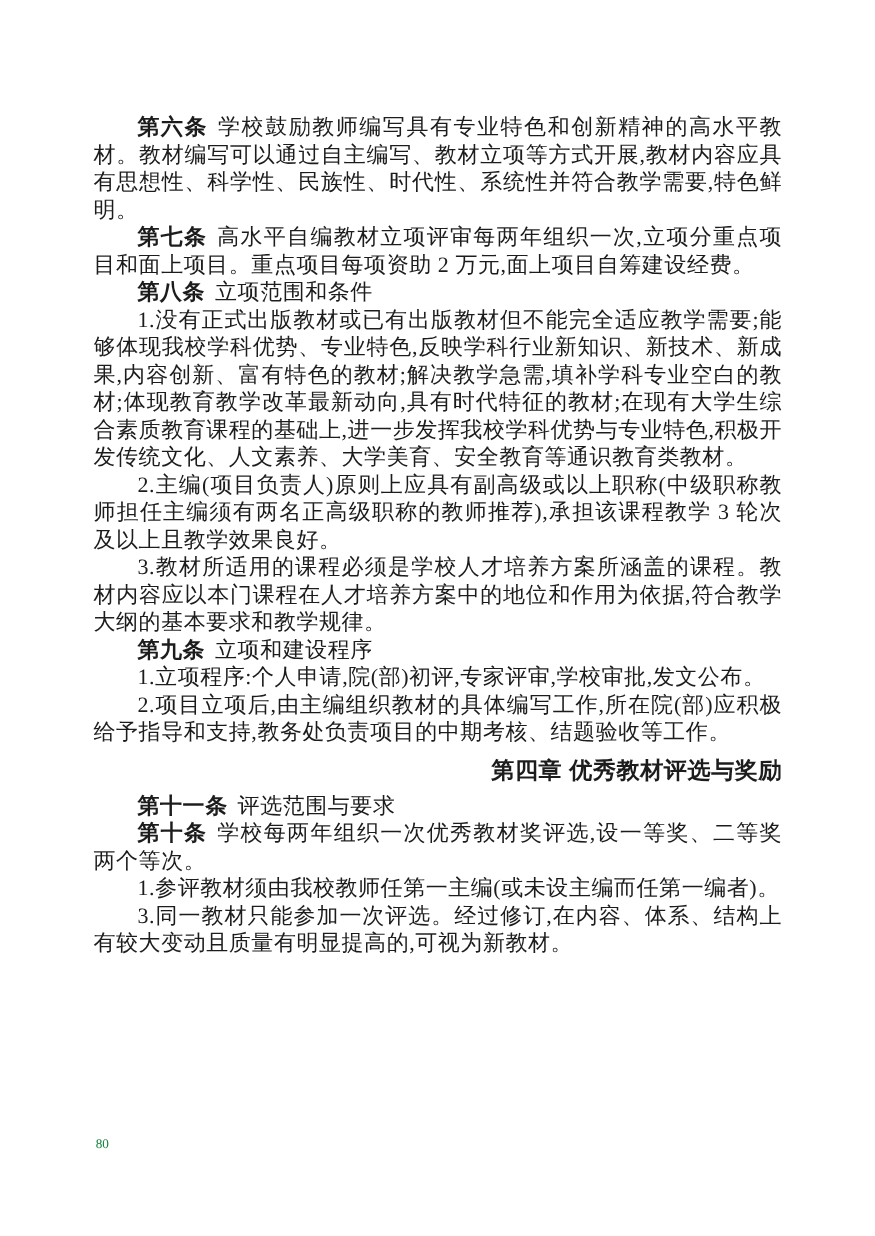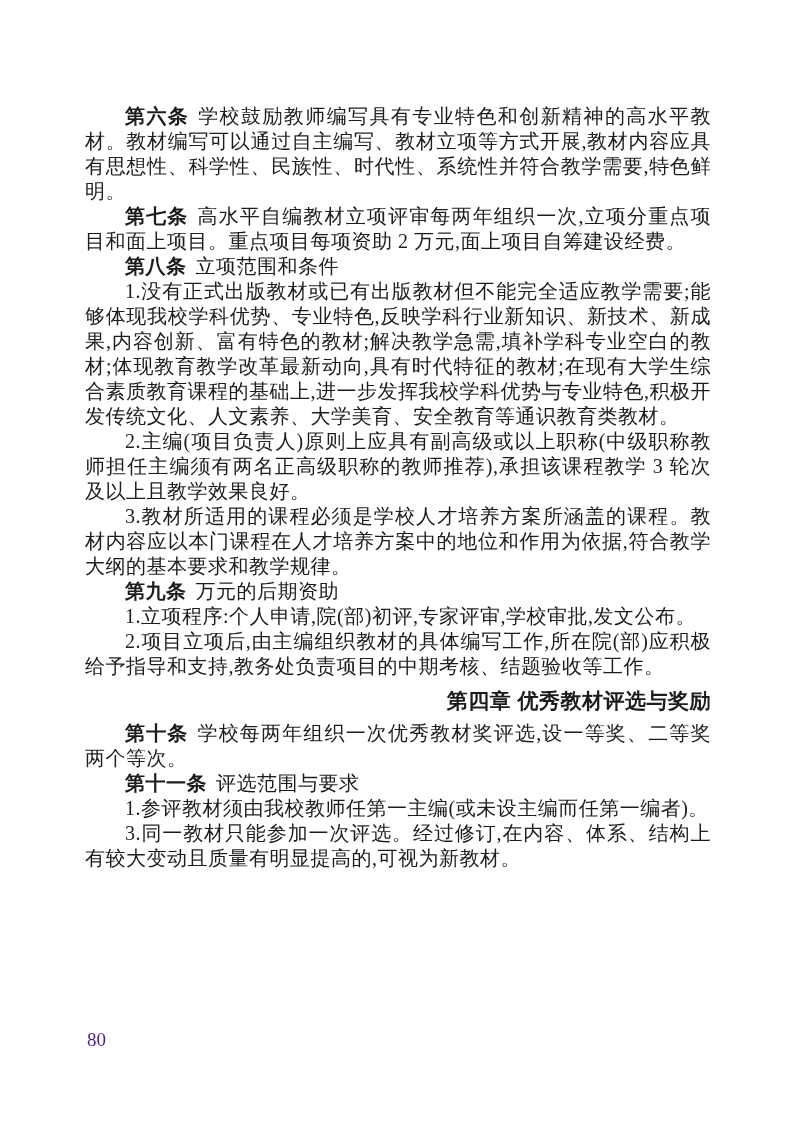--- a/index.html
+++ b/index.html
@@ -42,23 +42,23 @@
     font-family: "Liberation Sans", "DejaVu Sans", sans-serif;
     font-weight: 700;
     font-size: 21px;
     line-height: 26px;
   }
   .page-number {
     position: absolute;
     left: 87px;
     top: 1028px;
     font-family: "Liberation Serif", "DejaVu Serif", serif;
-    font-size: 19px;
+    font-size: 12px;
     line-height: 24px;
-    color: #4c1d95;
+    color: #15803d;
     text-align: right;
   }
 </style>
 </head>
 <body>
 
 <div class="page">
   <main class="content">
 
     <p><b class="article-label">第六条</b><span>学校鼓励教师编写具有专业特色和创新精神的高水平教材。教材编写可以通过自主编写、教材立项等方式开展,教材内容应具有思想性、科学性、民族性、时代性、系统性并符合教学需要,特色鲜明。</span></p>
@@ -67,33 +67,33 @@
 
     <p><b class="article-label">第八条</b><span>立项范围和条件</span></p>
 
     <p><span>1.没有正式出版教材或已有出版教材但不能完全适应教学需要;能够体现我校学科优势、专业特色,反映学科行业新知识、新技术、新成果,内容创新、富有特色的教材;解决教学急需,填补学科专业空白的教材;体现教育教学改革最新动向,具有时代特征的教材;在现有大学生综合素质教育课程的基础上,进一步发挥我校学科优势与专业特色,积极开发传统文化、人文素养、大学美育、安全教育等通识教育类教材。</span></p>
 
     <p><span>2.主编(项目负责人)原则上应具有副高级或以上职称(中级职称教师担任主编须有两名正高级职称的教师推荐),承担该课程教学 3 轮次及以上且教学效果良好。</span></p>
 
     <p><span>3.教材所适用的课程必须是学校人才培养方案所涵盖的课程。教材内容应以本门课程在人才培养方案中的地位和作用为依据,符合教学大纲的基本要求和教学规律。</span></p>
 
 
-    <p><b class="article-label">第九条</b><span>万元的后期资助</span></p>
+    <p><b class="article-label">第九条</b><span>立项和建设程序</span></p>
 
     <p><span>1.立项程序:个人申请,院(部)初评,专家评审,学校审批,发文公布。</span></p>
 
     <p><span>2.项目立项后,由主编组织教材的具体编写工作,所在院(部)应积极给予指导和支持,教务处负责项目的中期考核、结题验收等工作。</span></p>
 
 
 
     <h2 class="chapter-heading">第四章 优秀教材评选与奖励</h2>
 
+    <p><b class="article-label">第十一条</b><span>评选范围与要求</span></p>
+
     <p><b class="article-label">第十条</b><span>学校每两年组织一次优秀教材奖评选,设一等奖、二等奖两个等次。</span></p>
-
-    <p><b class="article-label">第十一条</b><span>评选范围与要求</span></p>
 
     <p><span>1.参评教材须由我校教师任第一主编(或未设主编而任第一编者)。</span></p>
 
 
     <p><span>3.同一教材只能参加一次评选。经过修订,在内容、体系、结构上有较大变动且质量有明显提高的,可视为新教材。</span></p>
 
   </main>
 
   <div class="page-number">80</div>
 </div>

